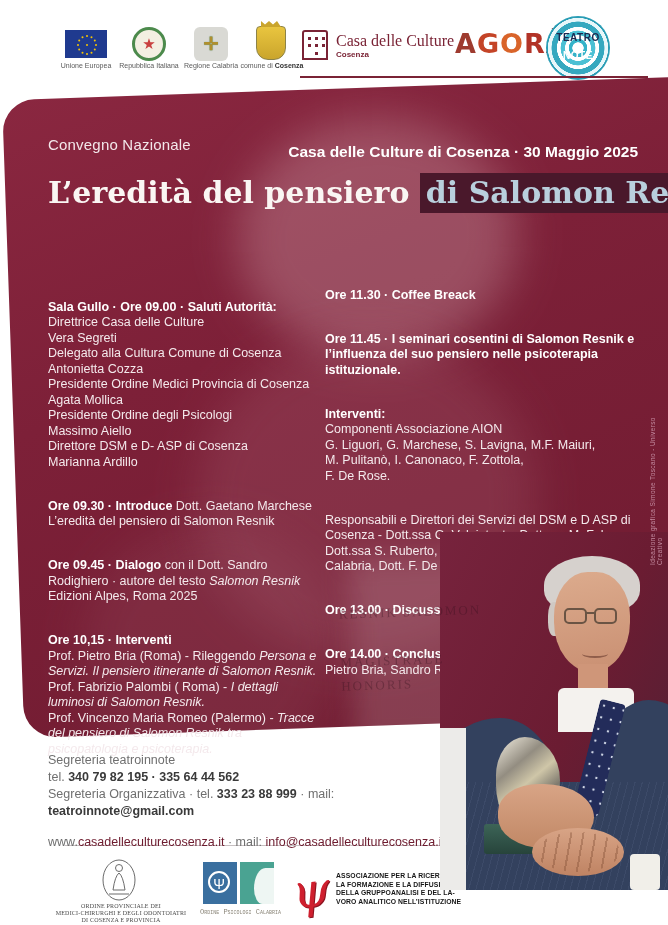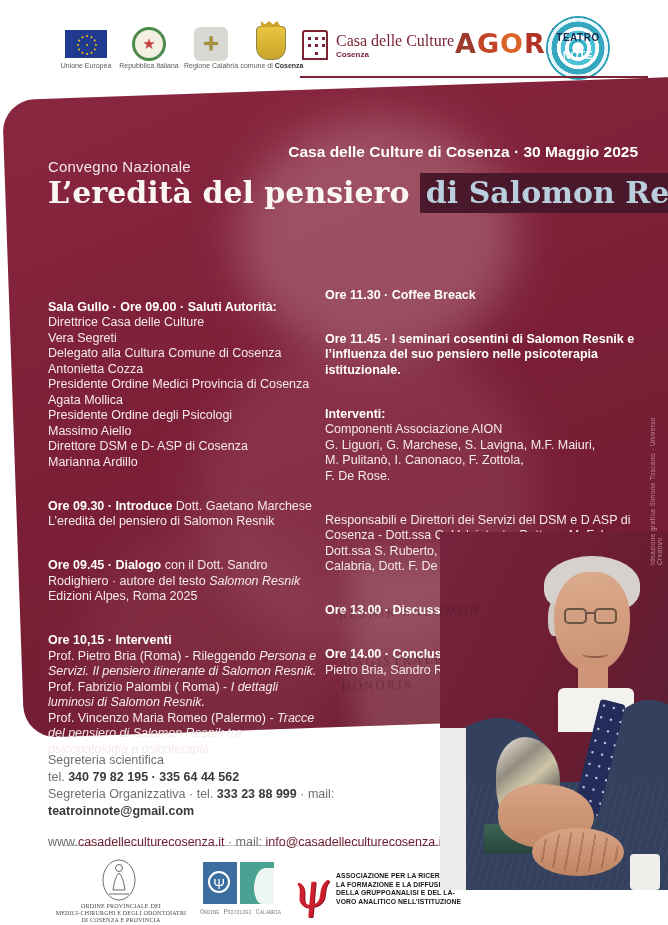--- a/index.html
+++ b/index.html
@@ -166,21 +166,21 @@
 
   <div class="hdr-line"></div>
 
   <div id="card">
     <div class="blob" style="left:230px;top:30px;width:280px;height:240px;background:rgba(219,173,184,.32);"></div>
     <div class="blob" style="left:180px;top:250px;width:340px;height:320px;background:rgba(180,115,132,.22);"></div>
     <div class="blob" style="left:60px;top:430px;width:260px;height:260px;background:rgba(168,100,118,.18);"></div>
     <div class="blob" style="left:330px;top:470px;width:220px;height:190px;background:rgba(226,200,206,.20);filter:blur(14px);border-radius:8px;"></div>
   </div>
 
-  <div class="abs kicker" style="left:48px;top:158px;z-index:2;">Convegno Nazionale</div>
+  <div class="abs kicker" style="left:48px;top:136px;z-index:2;">Convegno Nazionale</div>
   <div class="abs einfo" style="left:252px;top:143px;width:386px;z-index:2;">Casa delle Culture di Cosenza · 30 Maggio 2025</div>
   <div class="abs title" style="left:48px;top:175px;z-index:2;"><span>L’eredità del pensiero </span><span class="hl">di Salomon Resnik</span></div>
 
   <div class="abs col" style="left:48px;top:284px;width:272px;z-index:2;">
     <div class="blk"><b>Sala Gullo · Ore 09.00 · Saluti Autorità:</b>
       <span>Direttrice Casa delle Culture
 Vera Segreti
 Delegato alla Cultura Comune di Cosenza
 Antonietta Cozza
 Presidente Ordine Medici Provincia di Cosenza
@@ -238,21 +238,21 @@
     <div class="wedge"></div>
     <div class="sculp-base"></div>
     <div class="sculp"></div>
     <div class="hand1"></div>
     <div class="hand2"></div>
     <div class="fingers"></div>
     <div class="cuff"></div>
   </div>
 
   <div class="abs f-txt" style="left:48px;top:752px;width:400px;z-index:2;">
-    <div>Segreteria scientifica</div>
+    <div>Segreteria teatroinnote</div>
     <div><span>tel. </span><b>340 79 82 195 · 335 64 44 562</b></div>
     <div><span>Segreteria Organizzativa · tel. </span><b>333 23 88 999</b><span> · mail: </span><b>teatroinnote@gmail.com</b></div>
     <div style="margin-top:14px;"><span>www.</span><span class="f-link">casadelleculturecosenza.it</span><span> · mail: </span><span class="f-link">info@casadelleculturecosenza.it</span></div>
   </div>
 
   <div class="divider"></div>
 
   <div class="abs" style="left:95px;top:858px;z-index:2;">
     <svg width="48" height="44" viewBox="0 0 48 44">
       <ellipse cx="24" cy="22" rx="16" ry="20" fill="none" stroke="#6b6b6b" stroke-width="1"></ellipse>

